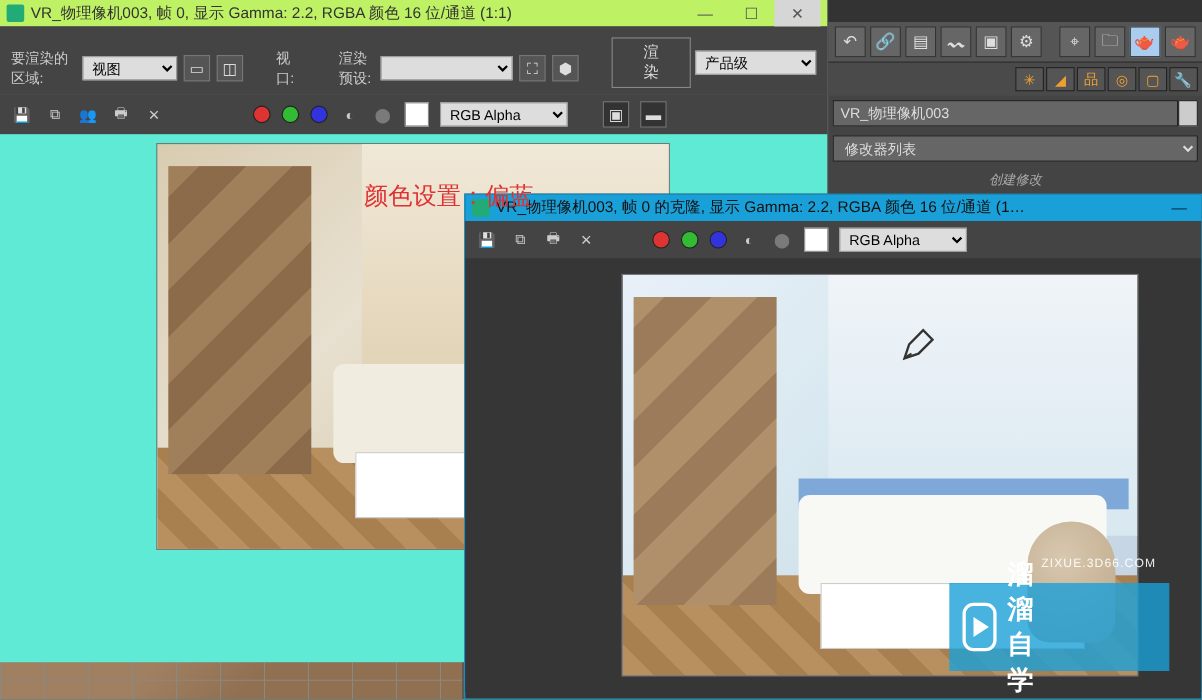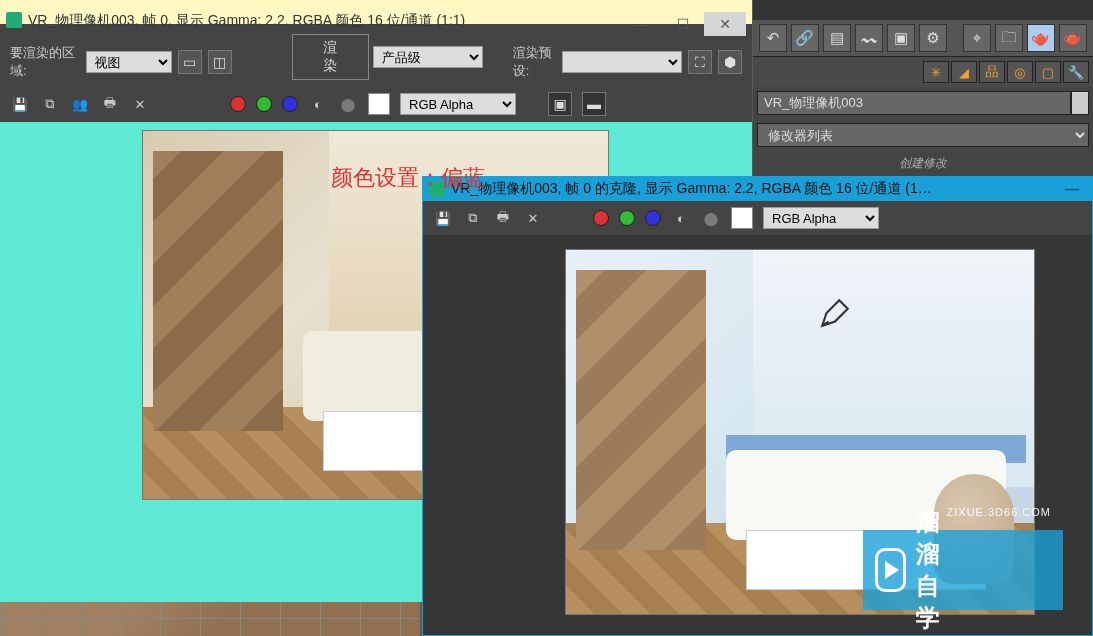--- a/index.html
+++ b/index.html
@@ -1,20 +1,20 @@
 <!DOCTYPE html>
 <html><head>
 <meta charset="utf-8">
 <style>
   * { box-sizing: border-box; margin: 0; padding: 0; font-family: "Microsoft YaHei", sans-serif; }
   body { width: 1093px; height: 636px; background: #5a5a5a; overflow: hidden; position: relative; }
 
   
   .win1 { position: absolute; left: 0; top: 0; width: 752px; }
-  .titlebar1 { height: 24px; background: #fef9c3; display: flex; align-items: flex-start; padding: 12px 6px; font-size: 14px; color: #333; }
+  .titlebar1 { height: 24px; background: #bef264; display: flex; align-items: center; padding: 12px 6px; font-size: 14px; color: #333; }
   .titlebar1 .spacer { flex: 1; }
   .titlebar1 .winbtn { width: 42px; height: 24px; display: flex; align-items: center; justify-content: center; font-size: 14px; color: #555; }
   .titlebar1 .winbtn.close { background: #d6d6d6; }
   .app-icon { width: 16px; height: 16px; background: #2a7; border-radius: 2px; margin-right: 6px; display:inline-block; }
 
   .toolbar-upper { background: #444; padding: 10px 10px 6px 10px; display: flex; gap: 30px; align-items: flex-end; color: #ccc; font-size: 13px; }
   .group { display: flex; flex-direction: row; gap: 4px; }
   .row { display: flex; align-items: center; gap: 6px; }
   select, .dropdown { background: #ddd; border: 1px solid #999; font-size: 13px; height: 22px; padding: 0 4px; }
   .iconbtn { width: 24px; height: 24px; background: #555; border: 1px solid #777; display: flex; align-items: center; justify-content: center; font-size: 14px; color: #ddd; cursor: pointer; }
@@ -140,33 +140,34 @@
   <div class="toolbar-upper">
     <div class="group">
       <span>要渲染的区域:</span>
       <div class="row">
         <select style="width:86px"><option>视图</option></select>
         <div class="iconbtn">▭</div>
         <div class="iconbtn">◫</div>
       </div>
     </div>
     <div class="group">
-    </div>
-    <div class="group" style="margin-left:auto">
-      <button class="renderbtn">渲染</button>
-      <div class="row">
-        <select style="width:110px"><option>产品级</option></select>
-      </div>
+      <span>视口:</span>
     </div>
     <div class="group">
       <span>渲染预设:</span>
       <div class="row">
         <select style="width:120px"><option></option></select>
         <div class="iconbtn">⛶</div>
         <div class="iconbtn">⬢</div>
+      </div>
+    </div>
+    <div class="group" style="margin-left:auto">
+      <button class="renderbtn">渲染</button>
+      <div class="row">
+        <select style="width:110px"><option>产品级</option></select>
       </div>
     </div>
   </div>
 
   <div class="toolbar-lower">
     <div class="smallicon">💾</div>
     <div class="smallicon">⧉</div>
     <div class="smallicon">👥</div>
     <div class="smallicon">🖶</div>
     <div class="smallicon">✕</div>

